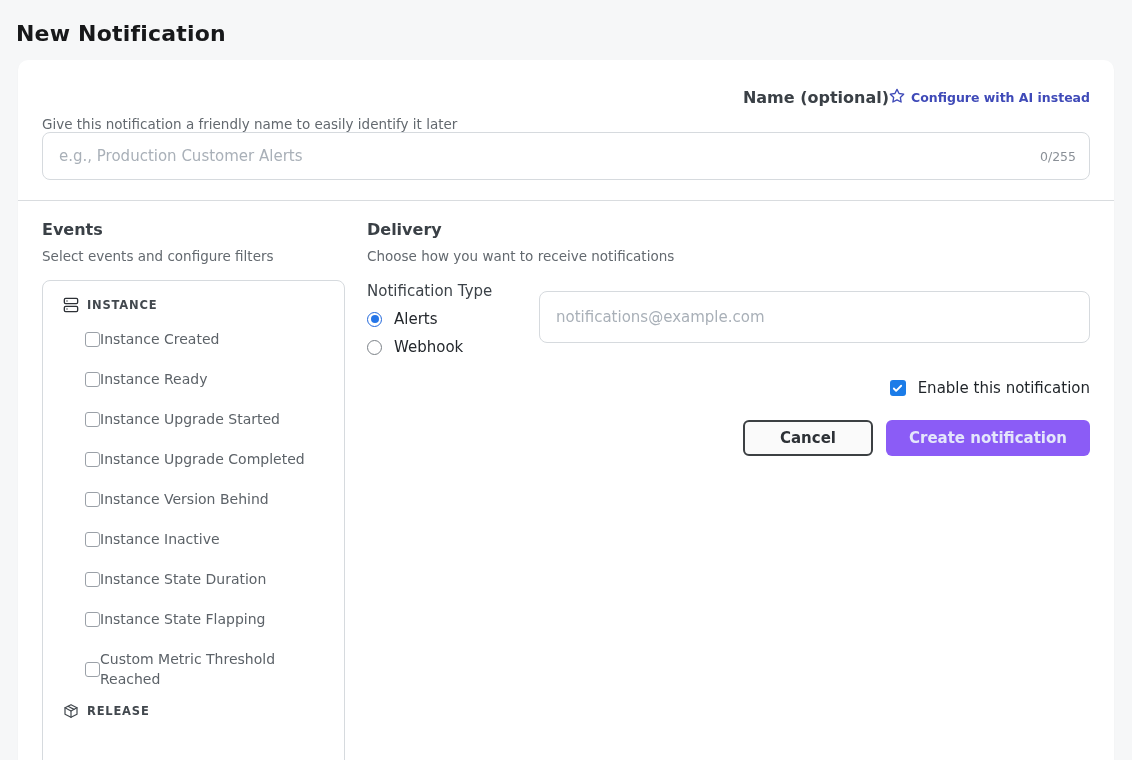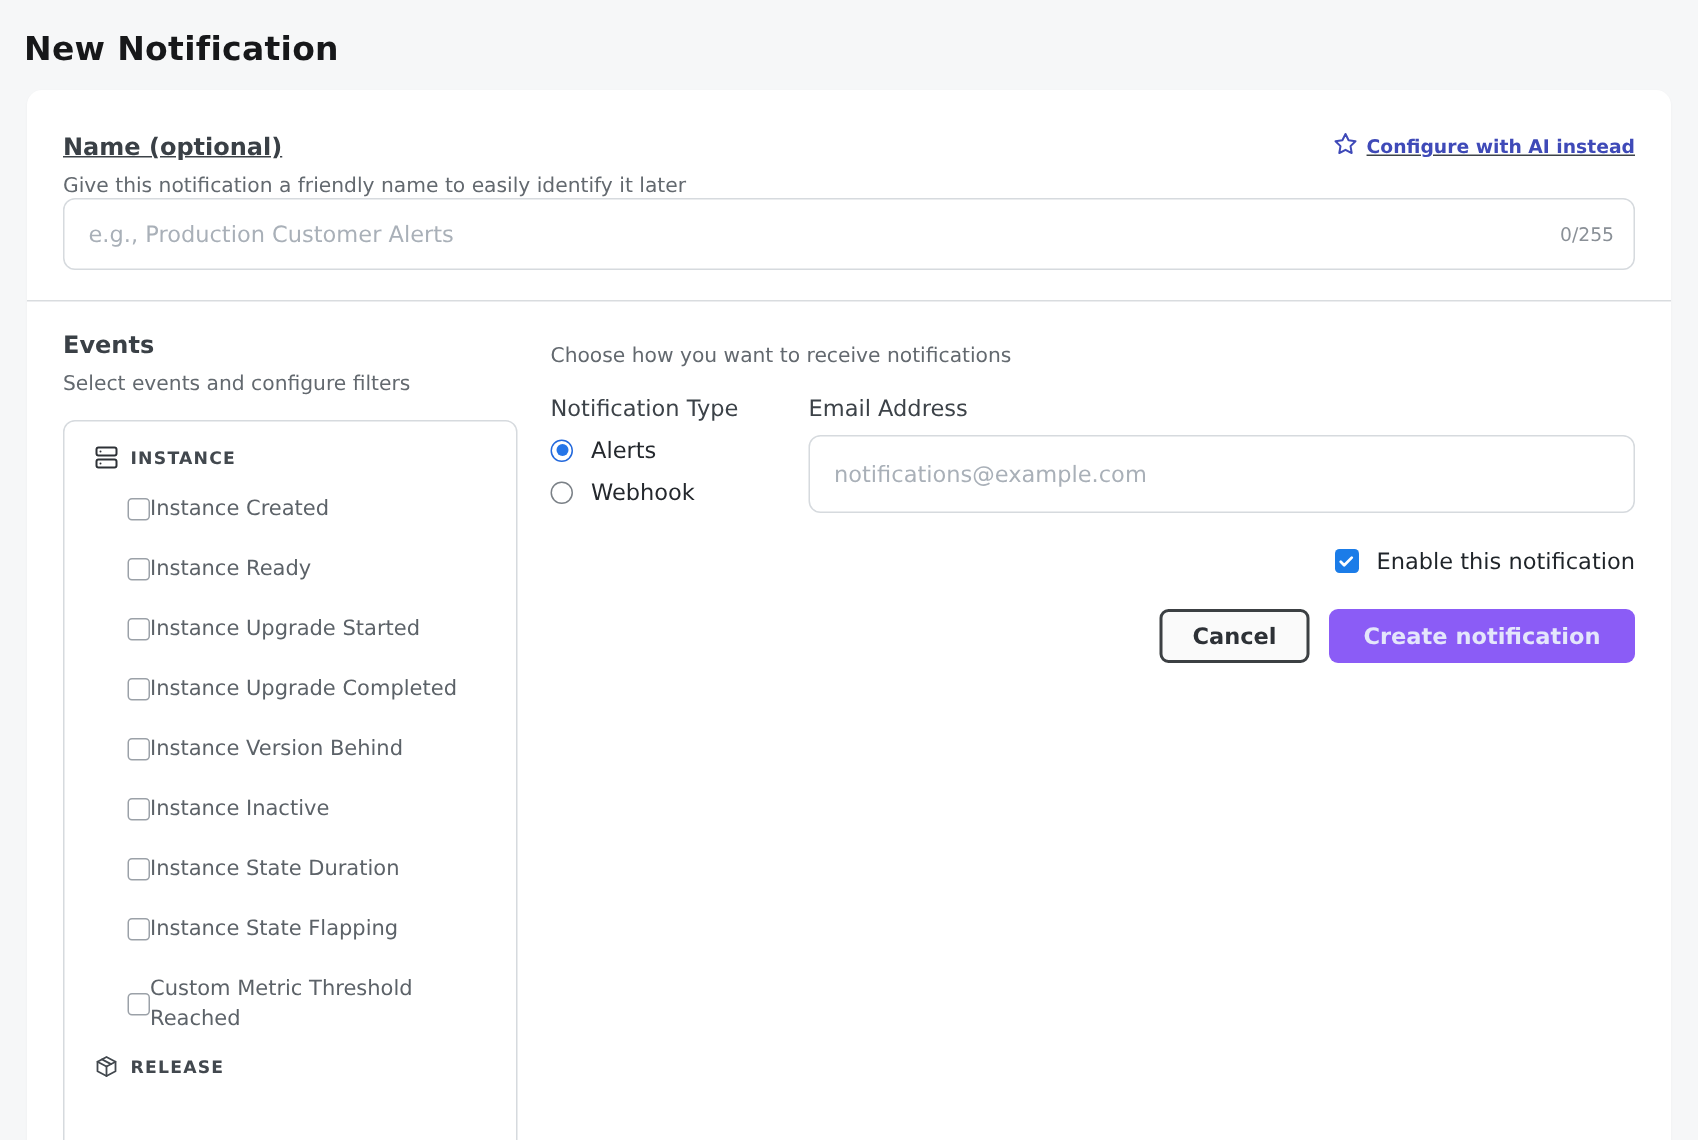--- a/index.html
+++ b/index.html
@@ -18,21 +18,21 @@
   }
   .card {
     margin: 0 18px;
     width: 1096px;
     min-height: 1100px;
     background: #ffffff;
     border-radius: 10px;
     box-shadow: 0 1px 2px rgba(0,0,0,0.04);
   }
   .name-section { padding: 28px 24px 20px 24px; }
-  .name-header-row { display: flex; justify-content: space-between; align-items: flex-start; text-decoration: underline; }
+  .name-header-row { display: flex; justify-content: flex-end; align-items: flex-start; }
   .section-heading { font-size: 16px; font-weight: 700; color: #3a4046; }
   .ai-link {
     display: flex; align-items: center; gap: 6px;
     color: #3f4ab8; font-size: 12.5px; font-weight: 600;
     cursor: pointer; background: none; border: none;
     font-family: inherit;
   }
   .section-subtitle { font-size: 13.5px; color: #63696f; margin-top: 9px; }
   .name-input-wrap { position: relative; }
   .text-input {
@@ -101,21 +101,21 @@
   .checkbox-checked {
     flex: none; width: 16px; height: 16px; border-radius: 3px;
     background: #1b7ce8; display: flex; align-items: center; justify-content: center;
     cursor: pointer;
   }
   .enable-label { font-size: 15px; color: #1f2429; }
   .buttons-row { display: flex; justify-content: flex-end; gap: 13px; margin-top: 23px; }
   .btn { font-family: inherit; font-size: 15px; font-weight: 700; border-radius: 6px; cursor: pointer; }
   .btn-cancel {
     background: #fafafa; border: 2px solid #3c4043; color: #2d3136;
-    padding: 7px 20px;
+    padding: 7px 35px;
   }
   .btn-create {
     background: #8b5cf6; border: none; color: #e4e6fb;
     padding: 8px 23px;
   }
   .icon-svg { display: block; }
 </style>
 </head>
 <body>
 
@@ -205,38 +205,38 @@
                 <path d="M12 12 V21.5"></path>
                 <path d="M7.5 4.9 L16.5 9.6"></path>
               </svg>
             </span>
             <span>RELEASE</span>
           </div>
         </div>
     </div>
 
     <div class="delivery-col">
+      <div class="section-heading">Delivery</div>
       <div class="section-subtitle">Choose how you want to receive notifications</div>
 
       <div class="delivery-grid">
         <div class="nt-col">
           <div class="field-label">Notification Type</div>
           <div id="radio-options">
               <div class="radio-row">
                 <span class="radio selected"></span>
                 <span class="radio-label">Alerts</span>
               </div>
               <div class="radio-row">
                 <span class="radio"></span>
                 <span class="radio-label">Webhook</span>
               </div>
             </div>
         </div>
         <div class="ea-col">
-          <div class="field-label">Email Address</div>
           <input class="text-input email-input" type="text" placeholder="notifications@example.com" style="">
         </div>
       </div>
 
       <div class="enable-row">
         <span class="checkbox-checked">
           <span class="icon-svg">
             <svg width="11" height="11" viewBox="0 0 24 24" fill="none" stroke="#ffffff" stroke-width="4" stroke-linecap="round" stroke-linejoin="round">
               <polyline points="20 6 9 17 4 12"></polyline>
             </svg>

